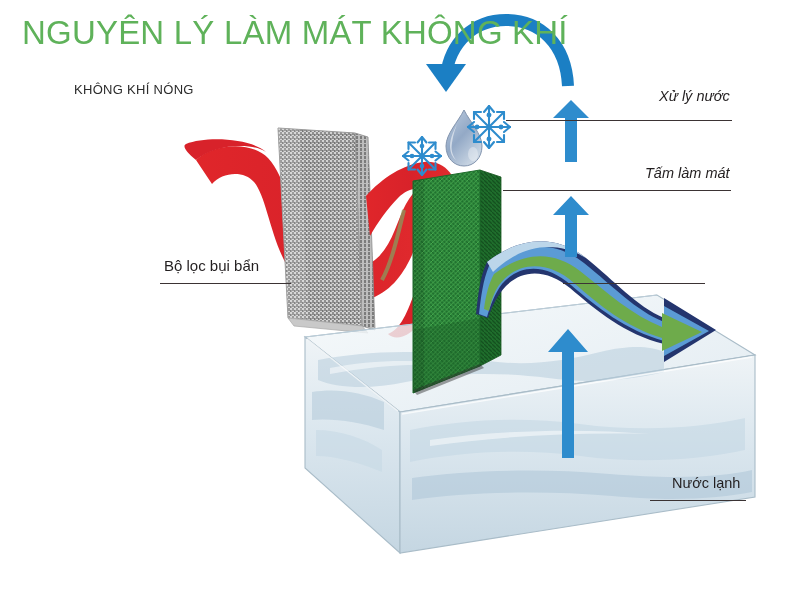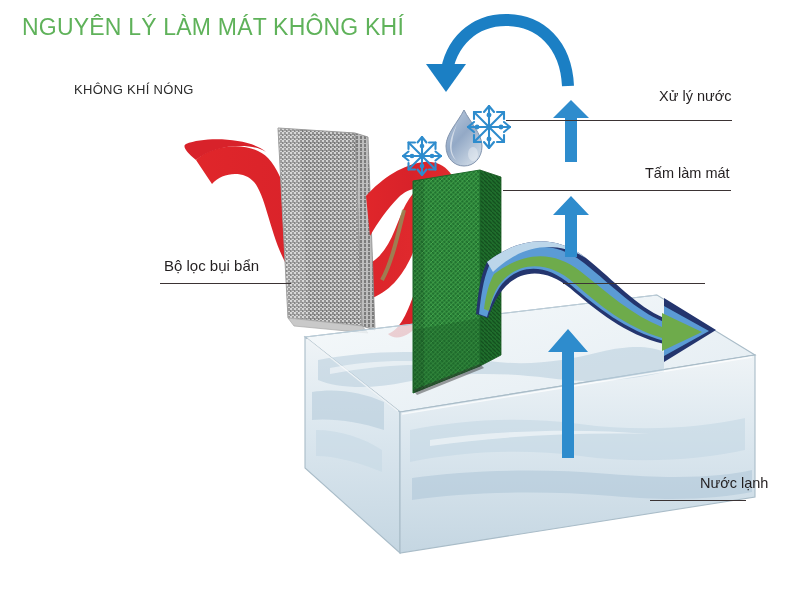--- a/index.html
+++ b/index.html
@@ -26,55 +26,57 @@
     height: 592px;
   }
   .txt {
     position: absolute;
     white-space: nowrap;
     color: #231f20;
   }
   #title {
     left: 22px;
     top: 14px;
-    font-size: 23px;
+    font-size: 33px;
     letter-spacing: 0.2px;
     color: #5fb25a;
     font-weight: 400;
     text-align: right;
   }
   #lbl-hot {
     left: 74px;
     top: 82px;
     font-size: 13px;
     letter-spacing: 0.3px;
     color: #2b2b2b;
   }
   #lbl-water-treat {
     left: 659px;
     top: 88px;
     font-size: 14.5px;
+    font-style: italic;
   }
   #lbl-cooling-pad {
     left: 645px;
     top: 165px;
     font-size: 14.5px;
+    font-style: italic;
   }
   #lbl-dust-filter {
     left: 164px;
     top: 257px;
     font-size: 15px;
   }
   #lbl-cool-air {
     left: 568px;
     top: 255px;
     font-size: 14.5px;
   }
   #lbl-cold-water {
-    left: 700px;
+    left: 672px;
     top: 475px;
     font-size: 14.5px;
   }
   .rule {
     position: absolute;
     height: 0;
     border-top: 1.6px solid #3b3334;
   }
   #rule-water-treat { left: 506px; top: 120px; width: 226px; }
   #rule-cooling-pad { left: 503px; top: 190px; width: 228px; }

